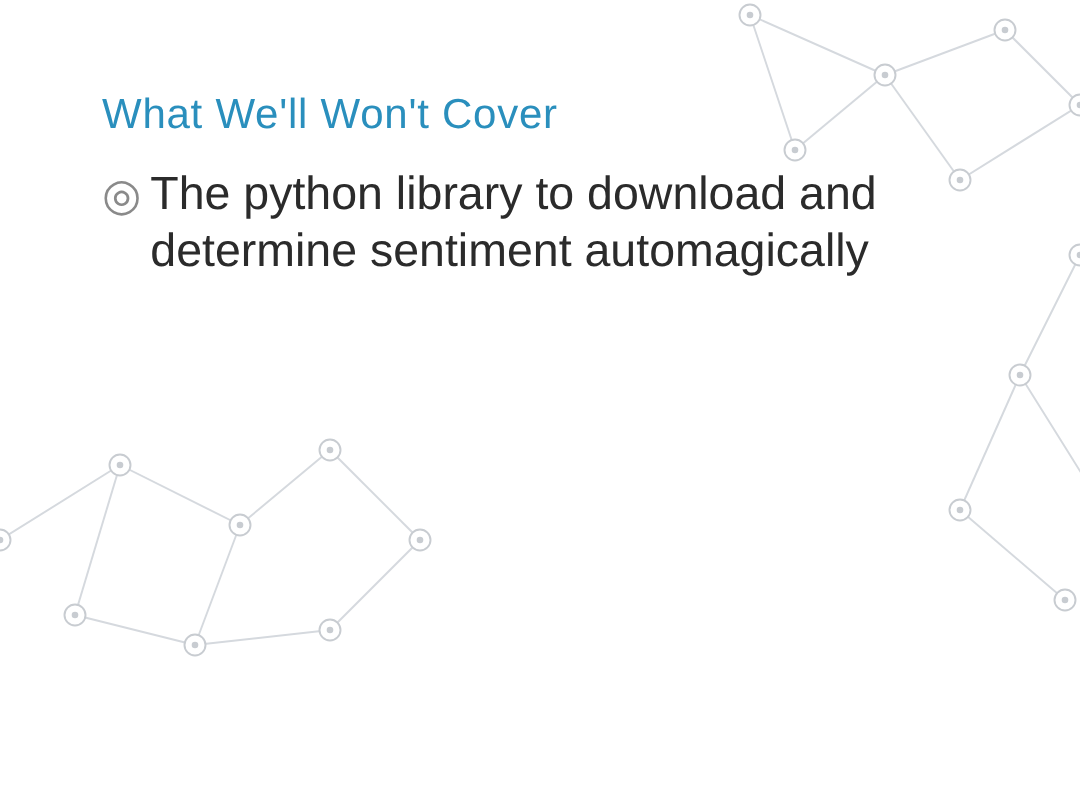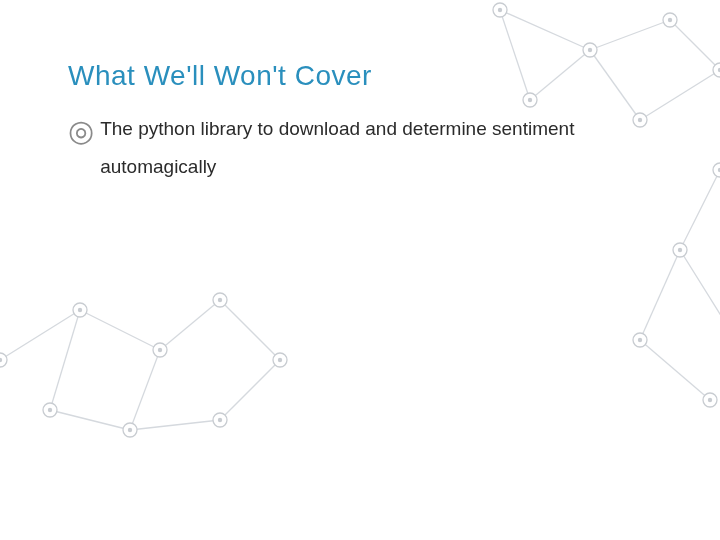--- a/index.html
+++ b/index.html
@@ -34,21 +34,21 @@
   .bullet-icon {
     font-size: 30px;
     line-height: 38px;
     color: #8a8a8a;
     margin-right: 6px;
     flex: 0 0 auto;
     position: relative;
     top: 2px;
   }
   .bullet-text {
-    font-size: 19px;
+    font-size: 31px;
     line-height: 38px;
     color: #2b2b2b;
     font-weight: 400;
     max-width: 540px;
   }
   
   .net {
     position: absolute;
     pointer-events: none;
   }

